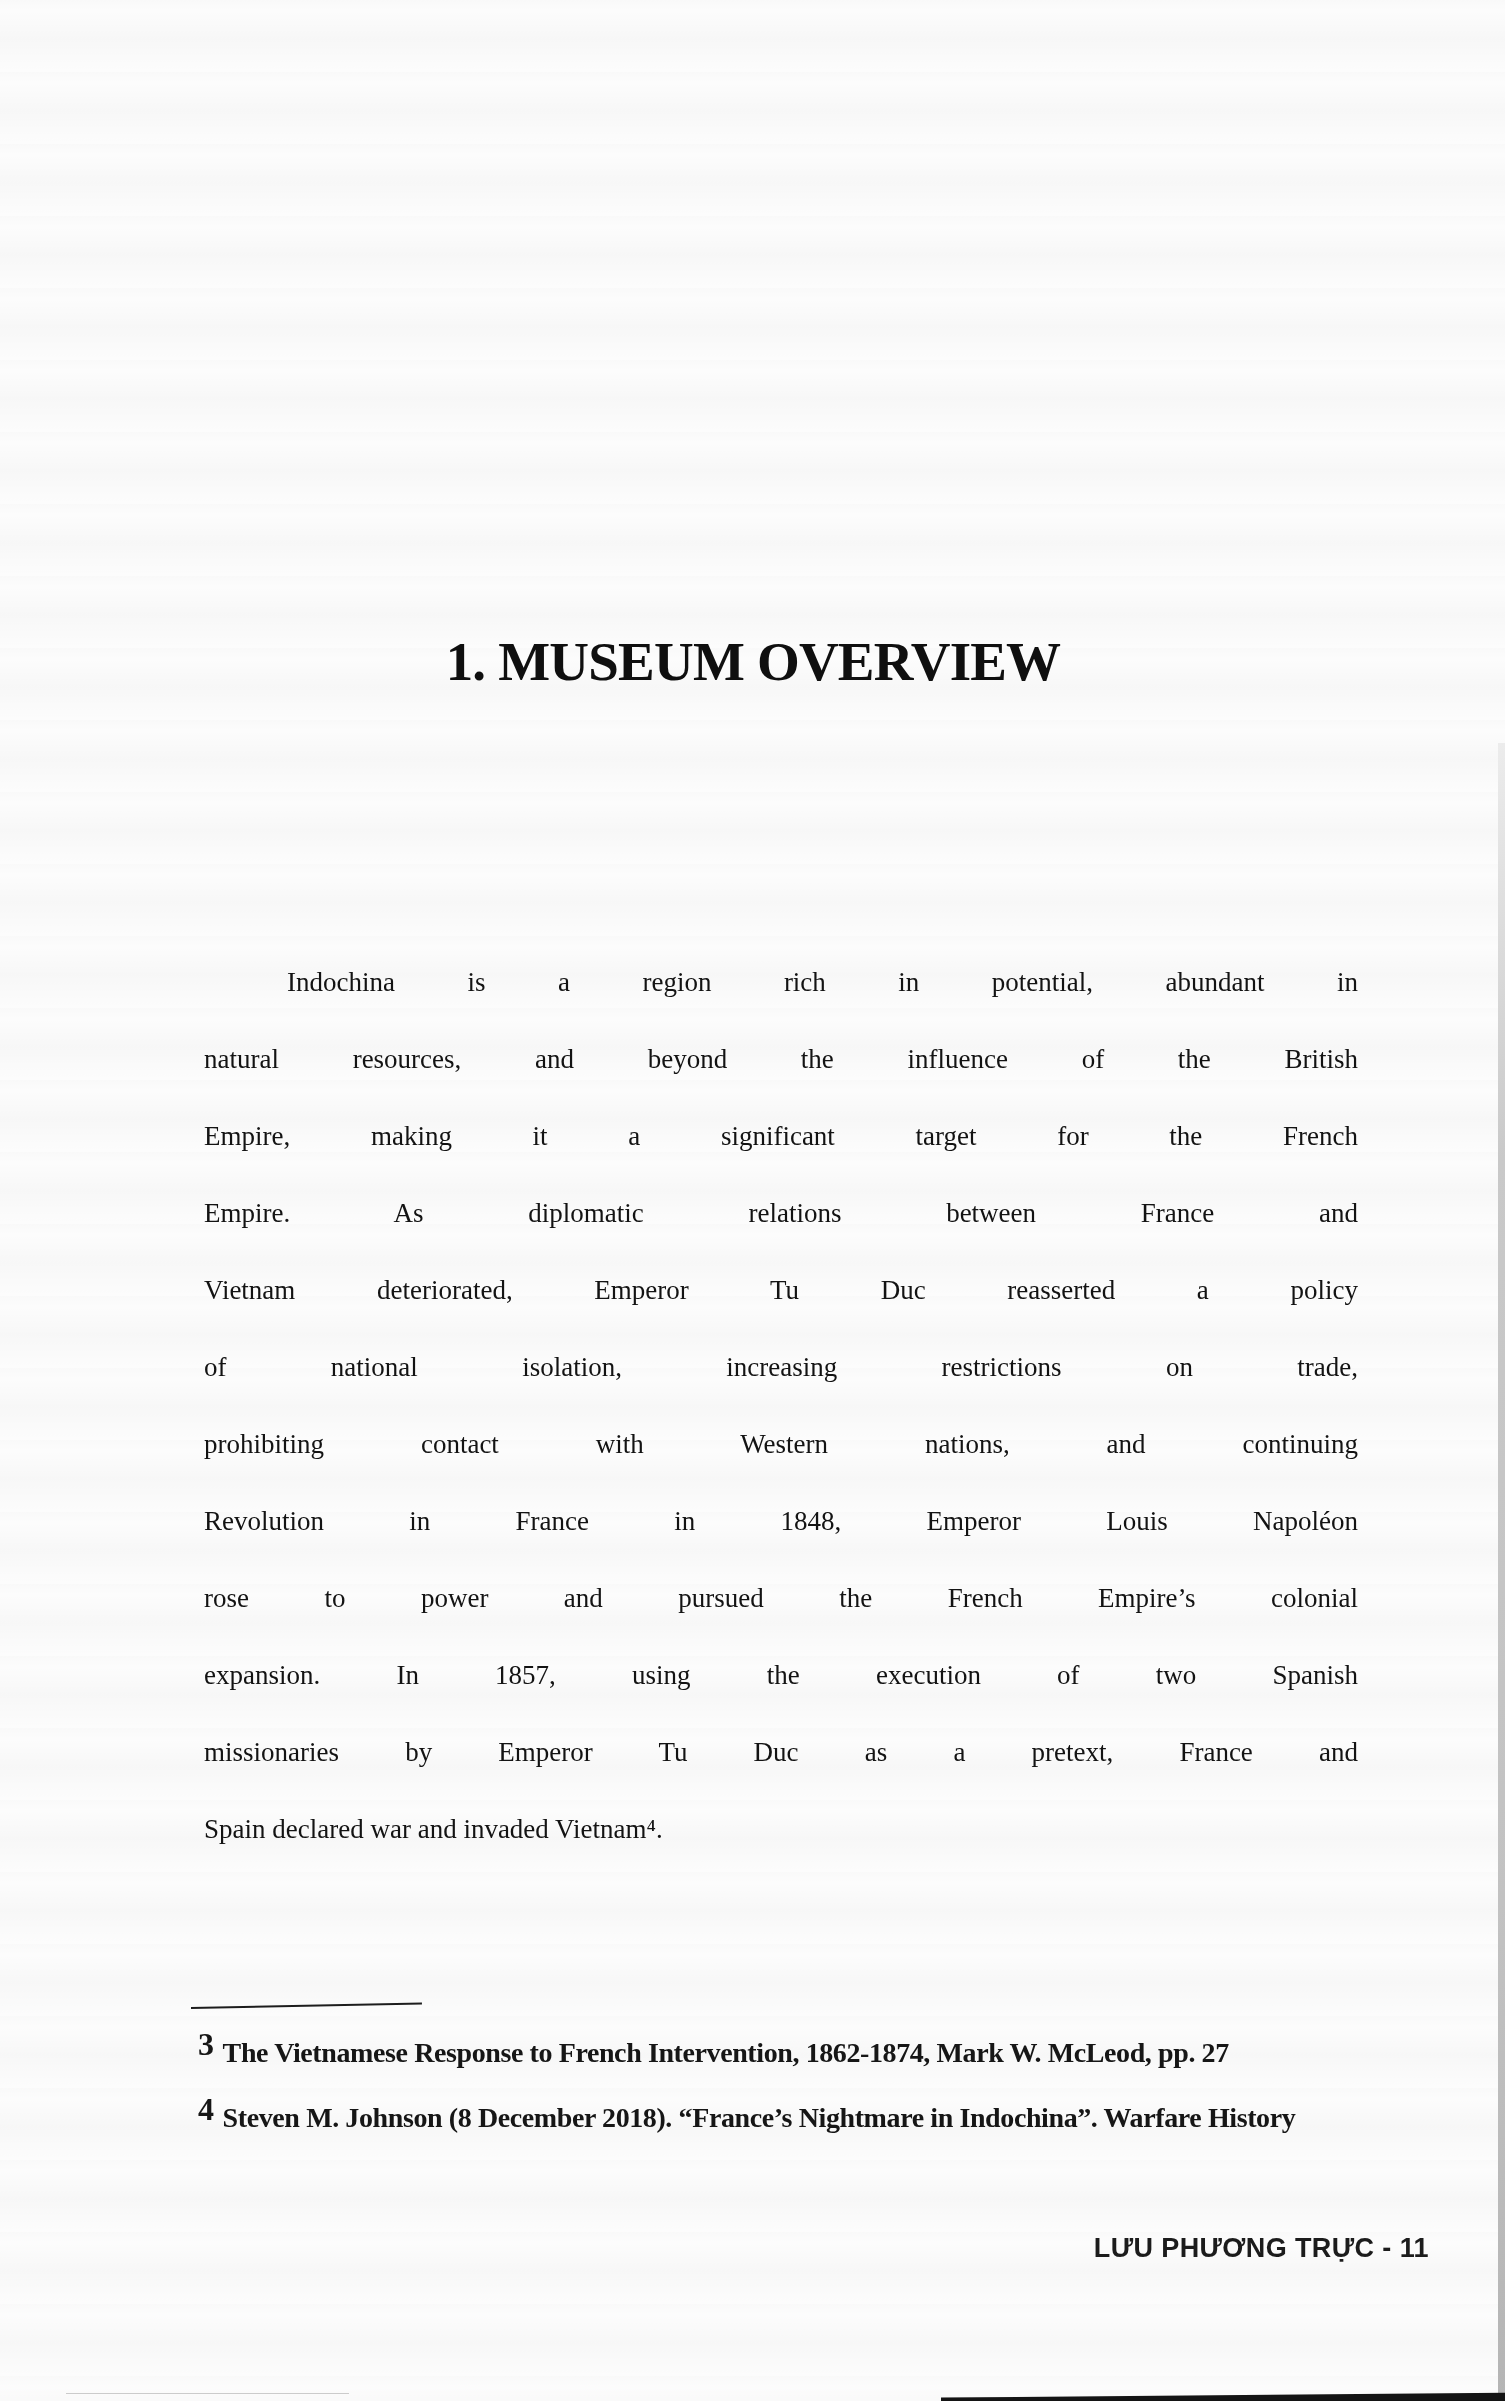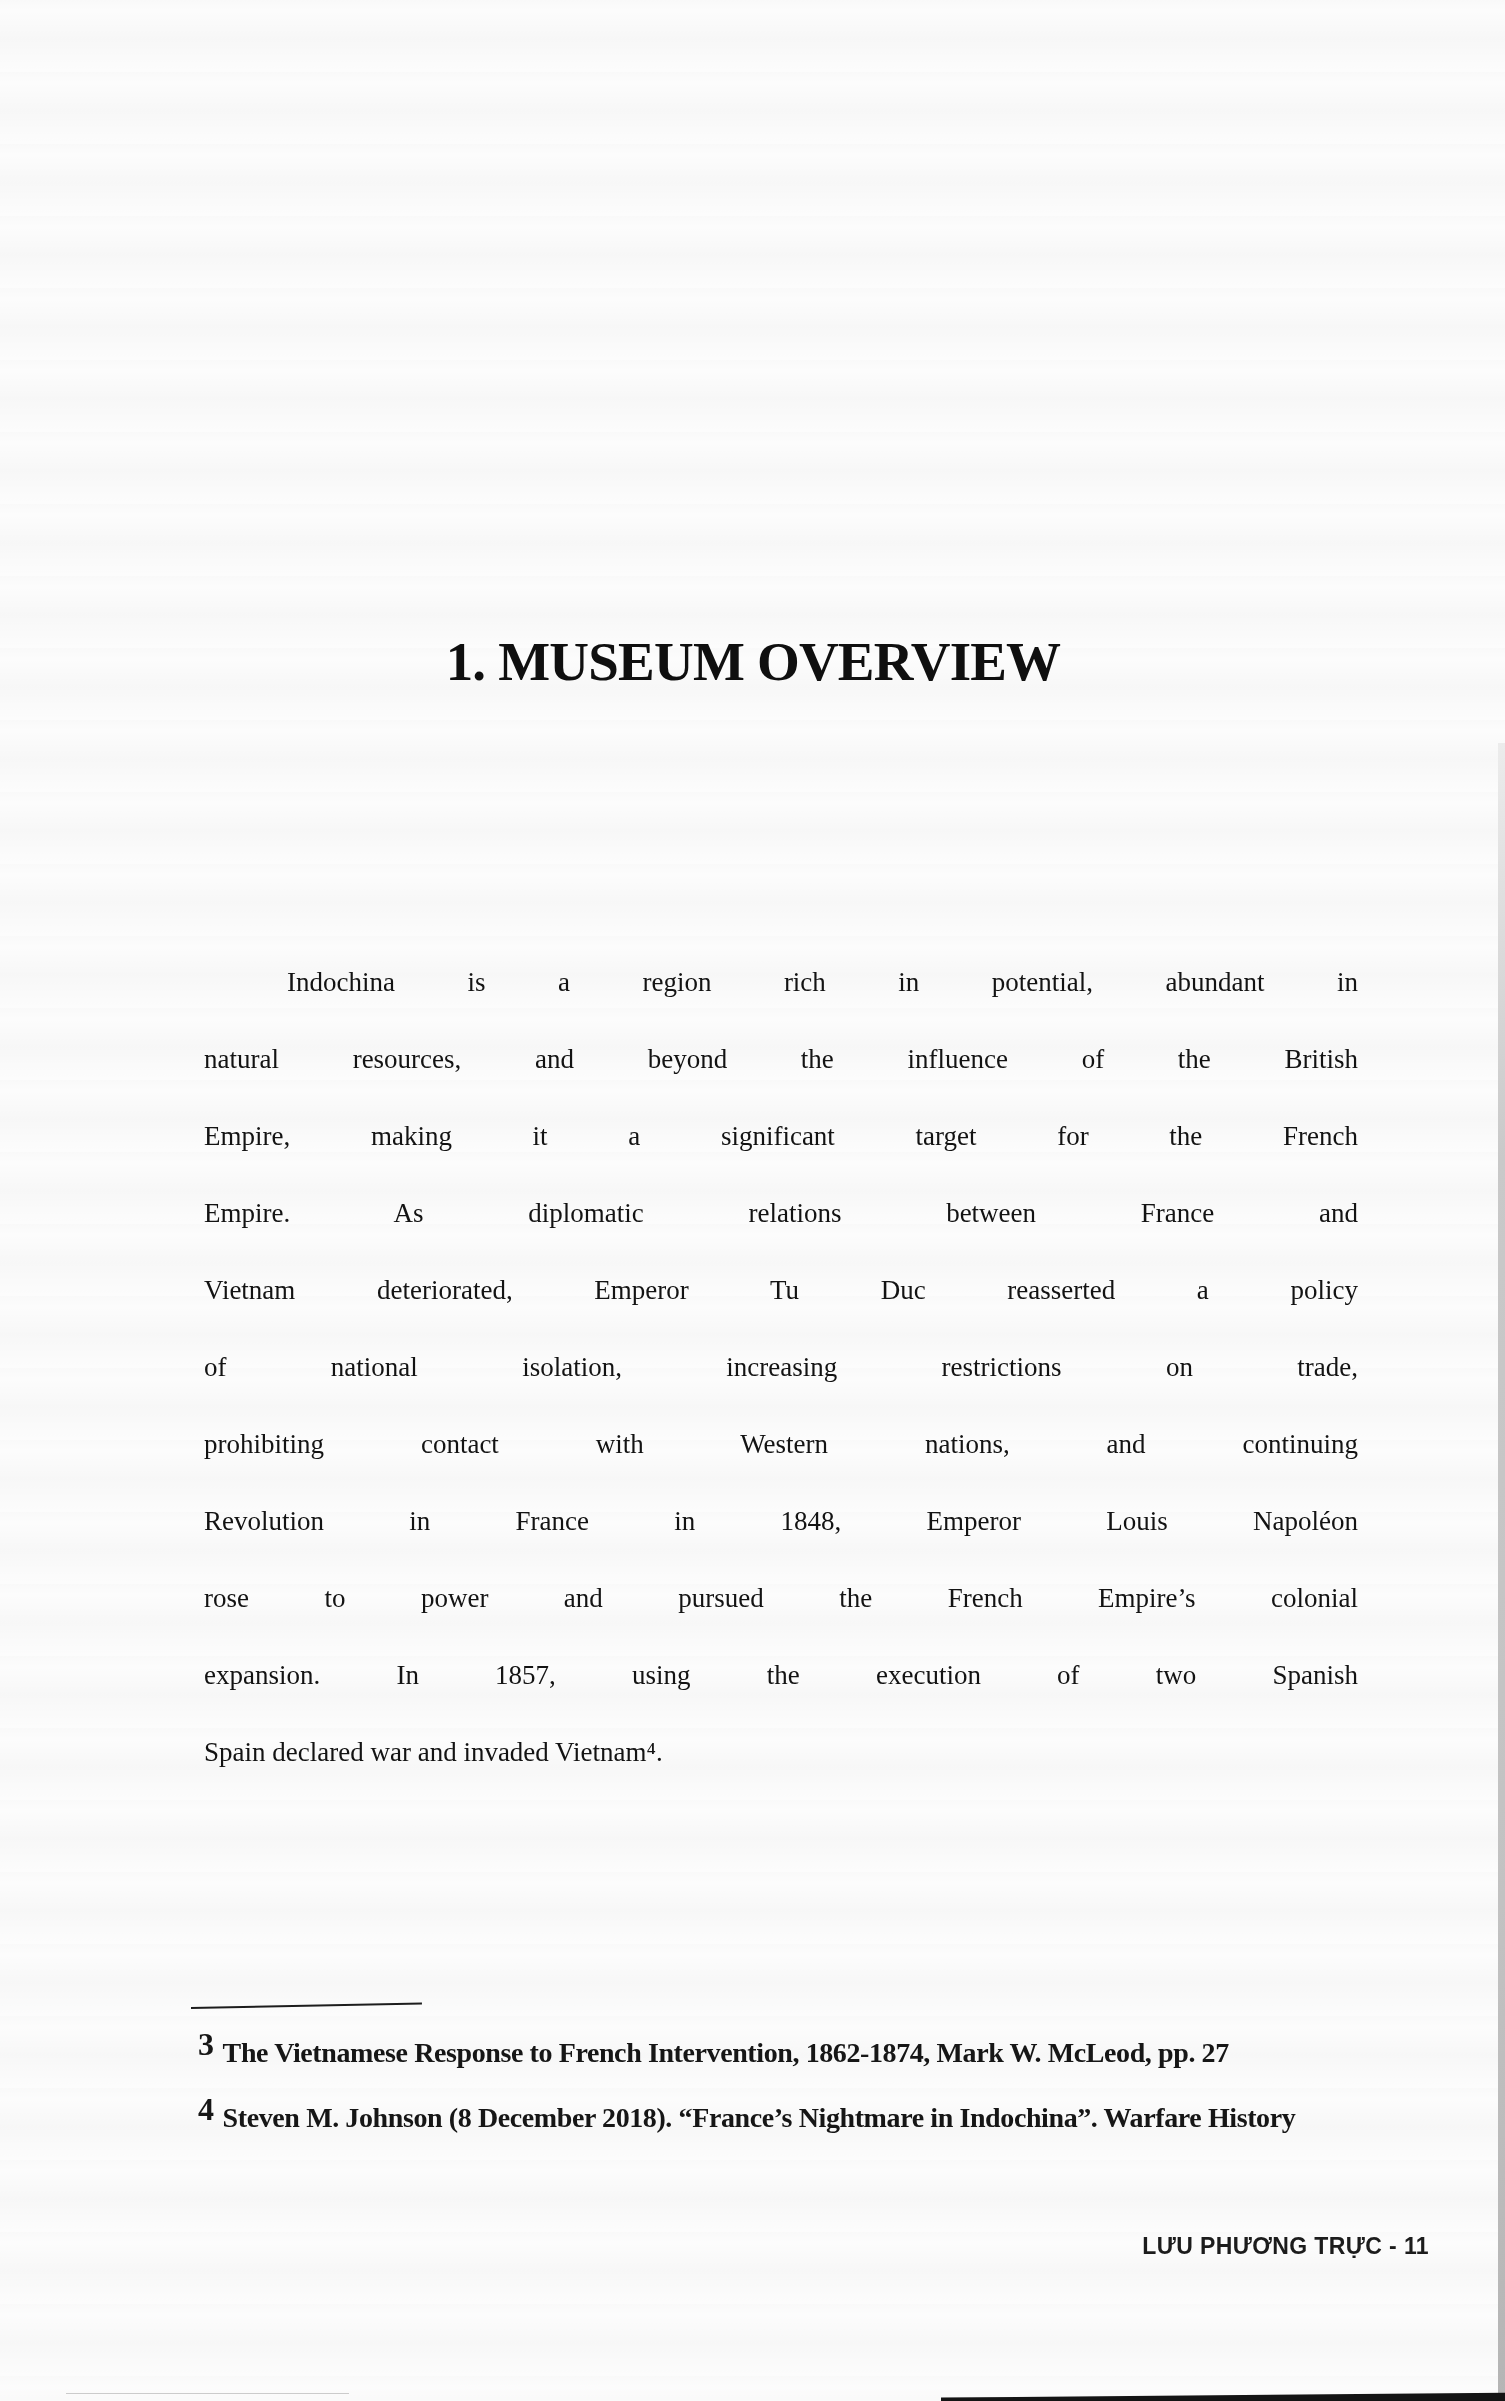--- a/index.html
+++ b/index.html
@@ -93,21 +93,21 @@
     position: relative;
     top: -7.5px;
     margin-right: 9px;
   }
   .page-footer {
     position: absolute;
     top: 2233px;
     right: 76px;
     font-family: "Liberation Sans", "DejaVu Sans", sans-serif;
     font-weight: 700;
-    font-size: 23px;
+    font-size: 27px;
     letter-spacing: 0.4px;
     color: #1c1c1c;
     white-space: nowrap;
   }
   
   .edge-right {
     position: absolute;
     top: 743px;
     bottom: 0;
     right: 0;
@@ -143,20 +143,21 @@
       <div class="line indent">Indochina is a region rich in potential, abundant in</div>
       <div class="line">natural resources, and beyond the influence of the British</div>
       <div class="line">Empire, making it a significant target for the French</div>
       <div class="line">Empire. As diplomatic relations between France and</div>
       <div class="line">Vietnam deteriorated, Emperor Tu Duc reasserted a policy</div>
       <div class="line">of national isolation, increasing restrictions on trade,</div>
       <div class="line">prohibiting contact with Western nations, and continuing</div>
       <div class="line">Revolution in France in 1848, Emperor Louis Napoléon</div>
       <div class="line">rose to power and pursued the French Empire’s colonial</div>
       <div class="line">expansion. In 1857, using the execution of two Spanish</div>
+      <div class="line">missionaries by Emperor Tu Duc as a pretext, France and</div>
       <div class="line last">Spain declared war and invaded Vietnam⁴.</div>
     </div>
 
   <div class="fn-sep"></div>
 
   <div class="footnotes" id="footnotes">
       <div class="footnote"><span class="fn-marker">3</span><span class="fn-text">The Vietnamese Response to French Intervention, 1862-1874, Mark W. McLeod, pp. 27</span></div>
       <div class="footnote"><span class="fn-marker">4</span><span class="fn-text">Steven M. Johnson (8 December 2018). “France’s Nightmare in Indochina”. Warfare History</span></div>
     </div>
 

